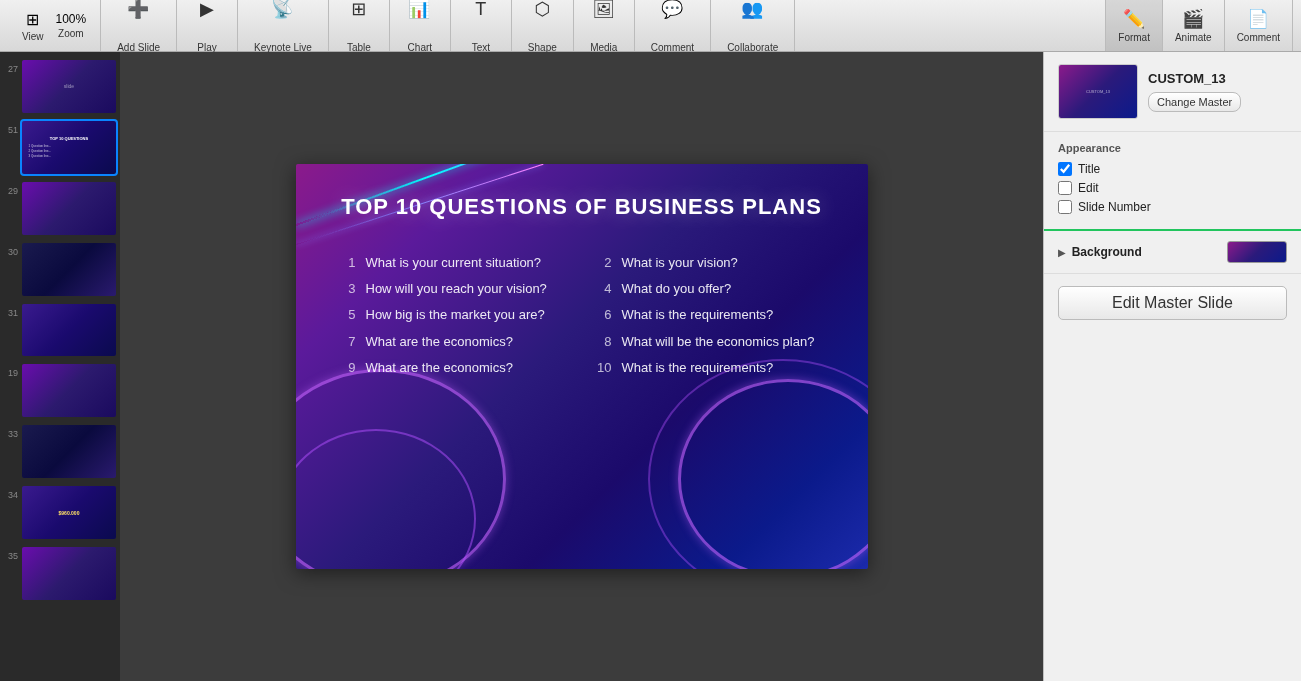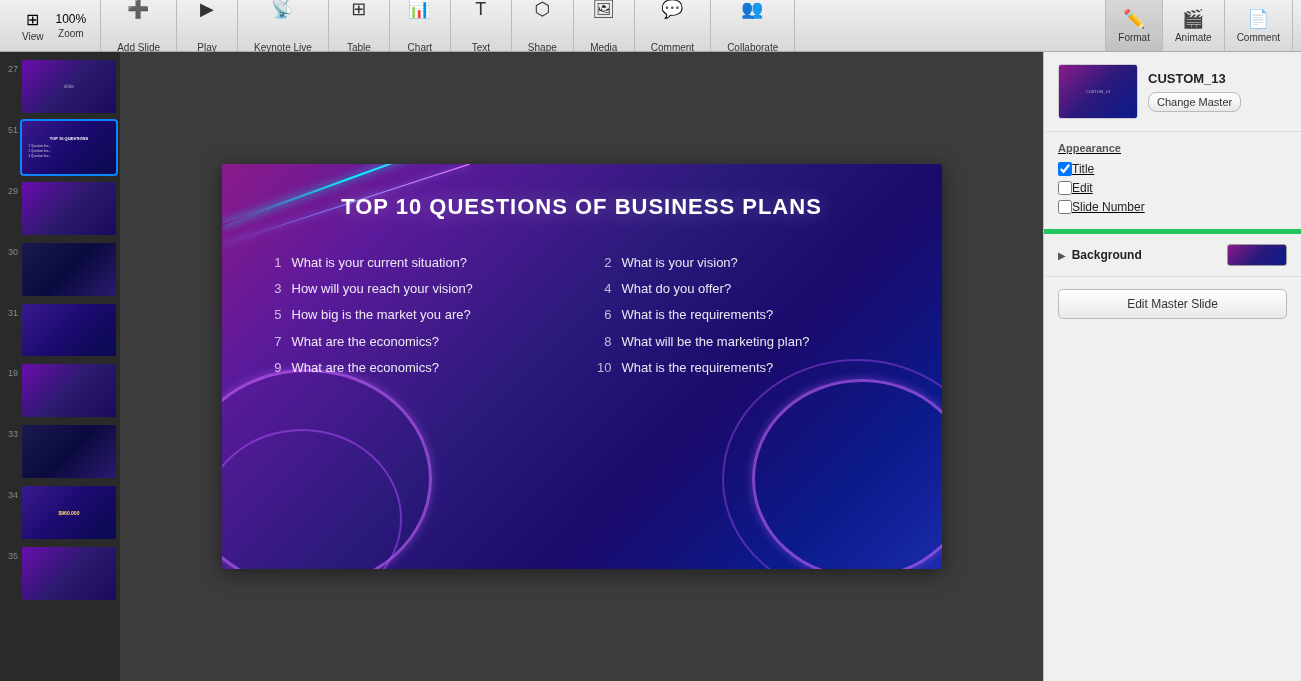--- a/index.html
+++ b/index.html
@@ -148,21 +148,21 @@
       flex: 1;
       display: flex;
       align-items: center;
       justify-content: center;
       background: #3c3c3c;
       overflow: hidden;
     }
 
     
     .slide-canvas {
-      width: 720px;
+      width: 572px;
       height: 405px;
       position: relative;
       border-radius: 2px;
       overflow: hidden;
       box-shadow: 0 4px 20px rgba(0,0,0,0.5);
     }
     .slide-bg {
       position: absolute;
       inset: 0;
       background: linear-gradient(135deg, #8B1A8B 0%, #5B1A9B 20%, #2B1A7B 45%, #1B0A6B 65%, #0B1A8B 85%, #1B2AAB 100%);
@@ -329,32 +329,32 @@
       border: 1px solid #bbb;
       border-radius: 8px;
       padding: 3px 8px;
       cursor: pointer;
       display: inline-block;
     }
 
     
     .appearance-section {
       padding: 10px 14px;
-      border-bottom: 5px solid #22c55e;
-      text-decoration: underline;
+      border-bottom: 2px solid #22c55e;
     }
     .appearance-title {
       font-size: 11px;
       font-weight: 700;
       color: #555;
       margin-bottom: 8px;
     }
     .checkbox-row {
       display: flex;
       align-items: flex-start;
+      gap: 6px;
       margin-bottom: 5px;
     }
     .checkbox-row input[type=checkbox] {
       width: 14px;
       height: 14px;
       cursor: pointer;
     }
     .checkbox-label {
       font-size: 12px;
       color: #222;
@@ -391,21 +391,21 @@
       border-radius: 3px;
       border: 1px solid #999;
       background: linear-gradient(135deg, #8B1A8B, #2B1A7B, #0B1A8B);
       cursor: pointer;
     }
 
     
     .edit-master-btn {
       margin: 12px 14px;
       padding: 7px 0;
-      font-size: 12px;
+      font-size: 16px;
       color: #333;
       background: linear-gradient(180deg, #fff 0%, #e8e8e8 100%);
       border: 1px solid #bbb;
       border-radius: 5px;
       cursor: pointer;
       text-align: center;
       width: calc(100% - 28px);
     }
   </style>
 </head>
@@ -627,21 +627,21 @@
           <div class="slide-item">
             <span class="slide-item-num">6</span>
             <span class="slide-item-text">What is the requirements?</span>
           </div>
           <div class="slide-item">
             <span class="slide-item-num">7</span>
             <span class="slide-item-text">What are the economics?</span>
           </div>
           <div class="slide-item">
             <span class="slide-item-num">8</span>
-            <span class="slide-item-text">What will be the marketing plan?</span>
+            <span class="slide-item-text">What will be the economics plan?</span>
           </div>
           <div class="slide-item">
             <span class="slide-item-num">9</span>
             <span class="slide-item-text">What are the economics?</span>
           </div>
           <div class="slide-item">
             <span class="slide-item-num">10</span>
             <span class="slide-item-text">What is the requirements?</span>
           </div>
         </div>

